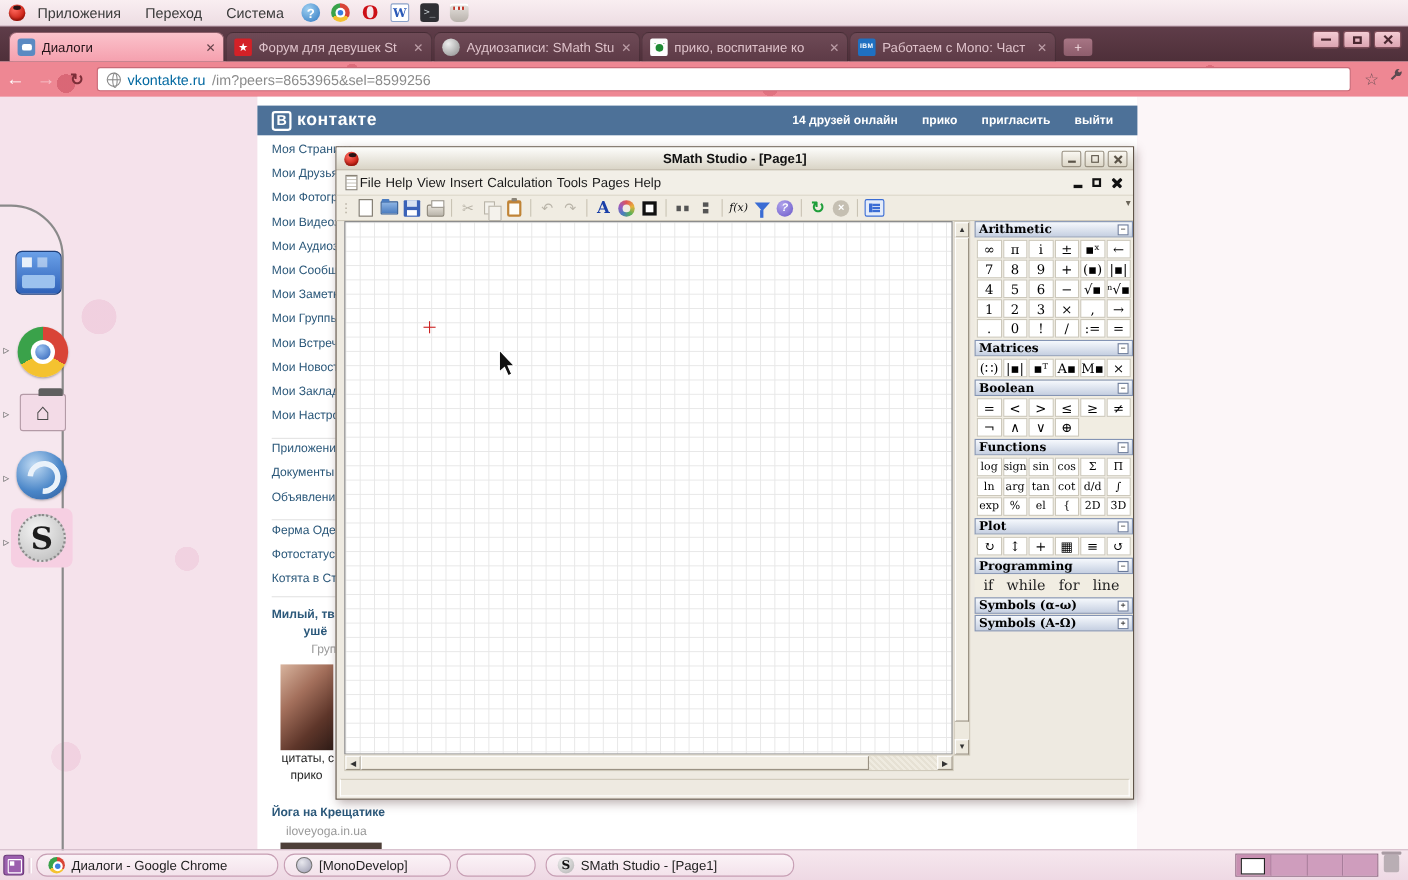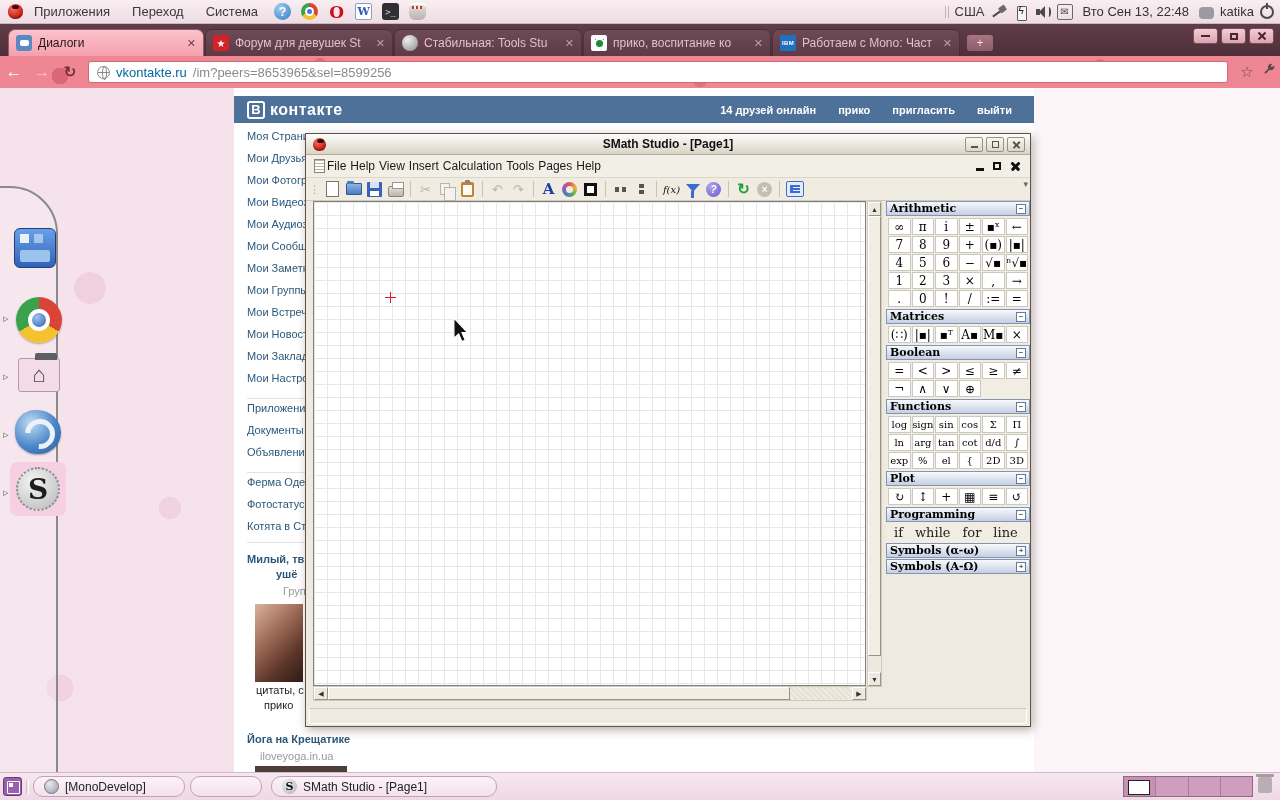--- a/index.html
+++ b/index.html
@@ -222,50 +222,36 @@
   <span class="ladybug"></span>
   <span class="tp-menu">Приложения</span>
   <span class="tp-menu">Переход</span>
   <span class="tp-menu">Система</span>
   <span class="ico16 help-ic">?</span>
   <span class="ico16 chrome-ic"></span>
   <span class="ico16 opera-ic">O</span>
   <span class="ico16 word-ic">W</span>
   <span class="ico16 term-ic">&gt;_</span>
   <span class="ico16 widget-ic"></span>
-  <div class="tp-right">
-    <span class="grip2"></span>
-    <span>США</span>
-    <span class="tray-ic plug-ic"></span>
-    <span class="tray-ic batt-ic"></span>
-    <span class="tray-ic vol-ic">
-        <i class="vol-waves"></i>
-      </span>
-    <span class="tray-ic mail-ic">✉</span>
-    <span class="clock">Вто Сен 13, 22:48</span>
-    <span class="bubble-ic"></span>
-    <span class="user">katika</span>
-    <span class="power-ic"></span>
-  </div>
 </div>
 
 <div class="tabstrip">
   <div class="tab tab-active">
     <span class="fav fav-chat"></span>
     <span class="ttl">Диалоги</span>
     <span class="tclose">✕</span>
   </div>
   <div class="tab tab-in">
     <span class="fav fav-star">★</span>
     <span class="ttl">Форум для девушек St</span>
     <span class="tclose">✕</span>
   </div>
   <div class="tab tab-in">
     <span class="fav fav-globe"></span>
-    <span class="ttl">Стабильная: Tools Stu</span>
+    <span class="ttl">Аудиозаписи: SMath Stu</span>
     <span class="tclose">✕</span>
   </div>
   <div class="tab tab-in">
     <span class="fav fav-paw"></span>
     <span class="ttl">прико, воспитание ко</span>
     <span class="tclose">✕</span>
   </div>
   <div class="tab tab-in">
     <span class="fav fav-ibm">IBM</span>
     <span class="ttl">Работаем с Mono: Част</span>
@@ -625,20 +611,24 @@
     <div class="pal-h" style="margin-top:1px">
       <span>Symbols (A-Ω)</span>
       <span class="pb-plus pbox">+</span>
     </div>
   </div>
 </div>
 
 <div class="taskbar">
   <span class="show-desk"></span>
   <span class="tb-grip"></span>
+  <div class="taskbtn" style="width:220px">
+    <span class="mini chrome-ic"></span>
+    <span>Диалоги - Google Chrome</span>
+  </div>
   <div class="taskbtn" style="width:152px">
     <span class="mini mono-mini"></span>
     <span>[MonoDevelop]</span>
   </div>
   <div class="taskbtn" style="width:72px">
     <span></span>
   </div>
   <div class="taskbtn" style="width:226px;margin-left:4px">
     <span class="mini smini">S</span>
     <span>SMath Studio - [Page1]</span>

